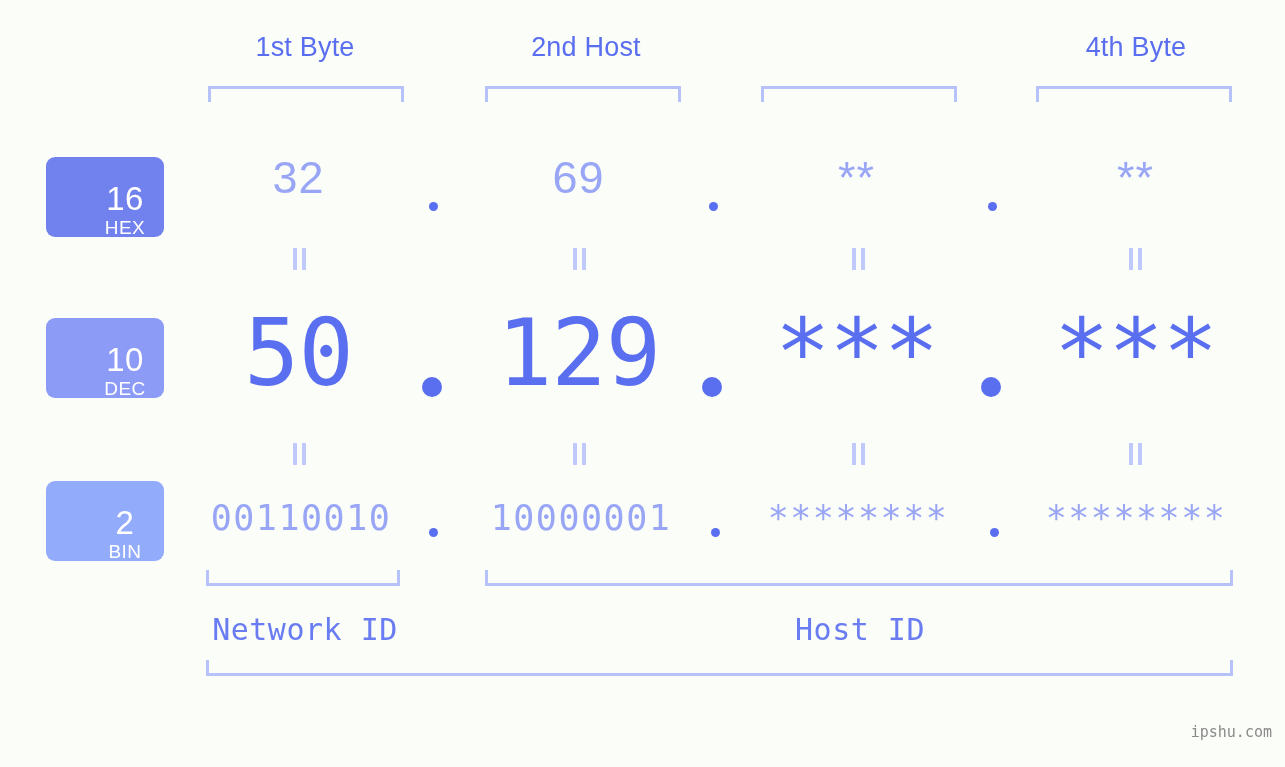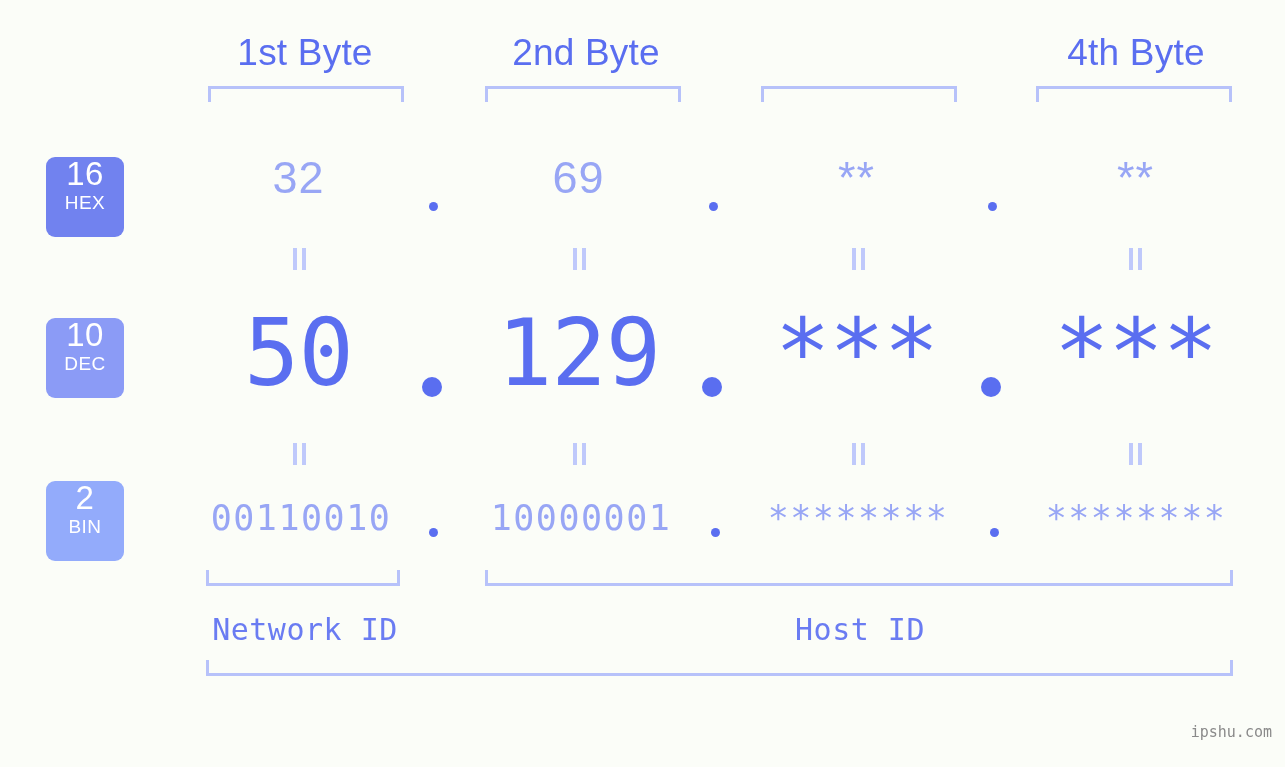--- a/index.html
+++ b/index.html
@@ -21,21 +21,21 @@
     width: 1285px;
     height: 767px;
   }
 
   
   .byte-title {
     position: absolute;
     top: 32px;
     text-align: center;
     font-family: "Liberation Sans", sans-serif;
-    font-size: 37px;
+    font-size: 27px;
     color: #5a6ef0;
     letter-spacing: 0.2px;
     white-space: nowrap;
   }
 
   
   .bracket-down {
     position: absolute;
     height: 16px;
     border-top: 3px solid #b7c2fa;
@@ -57,23 +57,24 @@
   .badge {
     position: absolute;
     left: 46px;
     width: 78px;
     height: 80px;
     border-radius: 9px;
     color: #ffffff;
     display: flex;
     flex-direction: column;
     align-items: center;
-    justify-content: flex-start;
+    justify-content: flex-end;
     font-family: "Liberation Sans", sans-serif;
     line-height: 1;
+    padding-left: 40px;
   }
   .badge .num {
     font-size: 33px;
     font-weight: 400;
     letter-spacing: 0.5px;
   }
   .badge .lbl {
     font-size: 19px;
     font-weight: 400;
     margin-top: 3px;
@@ -163,21 +164,21 @@
     color: #8a8a8a;
     letter-spacing: 0px;
   }
 </style>
 </head>
 <body>
 
 <div class="stage">
 
   <div class="byte-title" style="left:195px; width:220px;">1st Byte</div>
-  <div class="byte-title" style="left:476px; width:220px;">2nd Byte</div>
+  <div class="byte-title" style="left:476px; width:220px;">2nd Host</div>
   <div class="byte-title" style="left:1026px; width:220px;">4th Byte</div>
 
   <div class="bracket-down" style="left:208px; top:86px; width:196px;"></div>
   <div class="bracket-down" style="left:485px; top:86px; width:196px;"></div>
   <div class="bracket-down" style="left:761px; top:86px; width:196px;"></div>
   <div class="bracket-down" style="left:1036px; top:86px; width:196px;"></div>
 
   <div class="badge" style="top:157px; background:#7182ef;">
     <span class="num">16</span>
     <span class="lbl">HEX</span>

